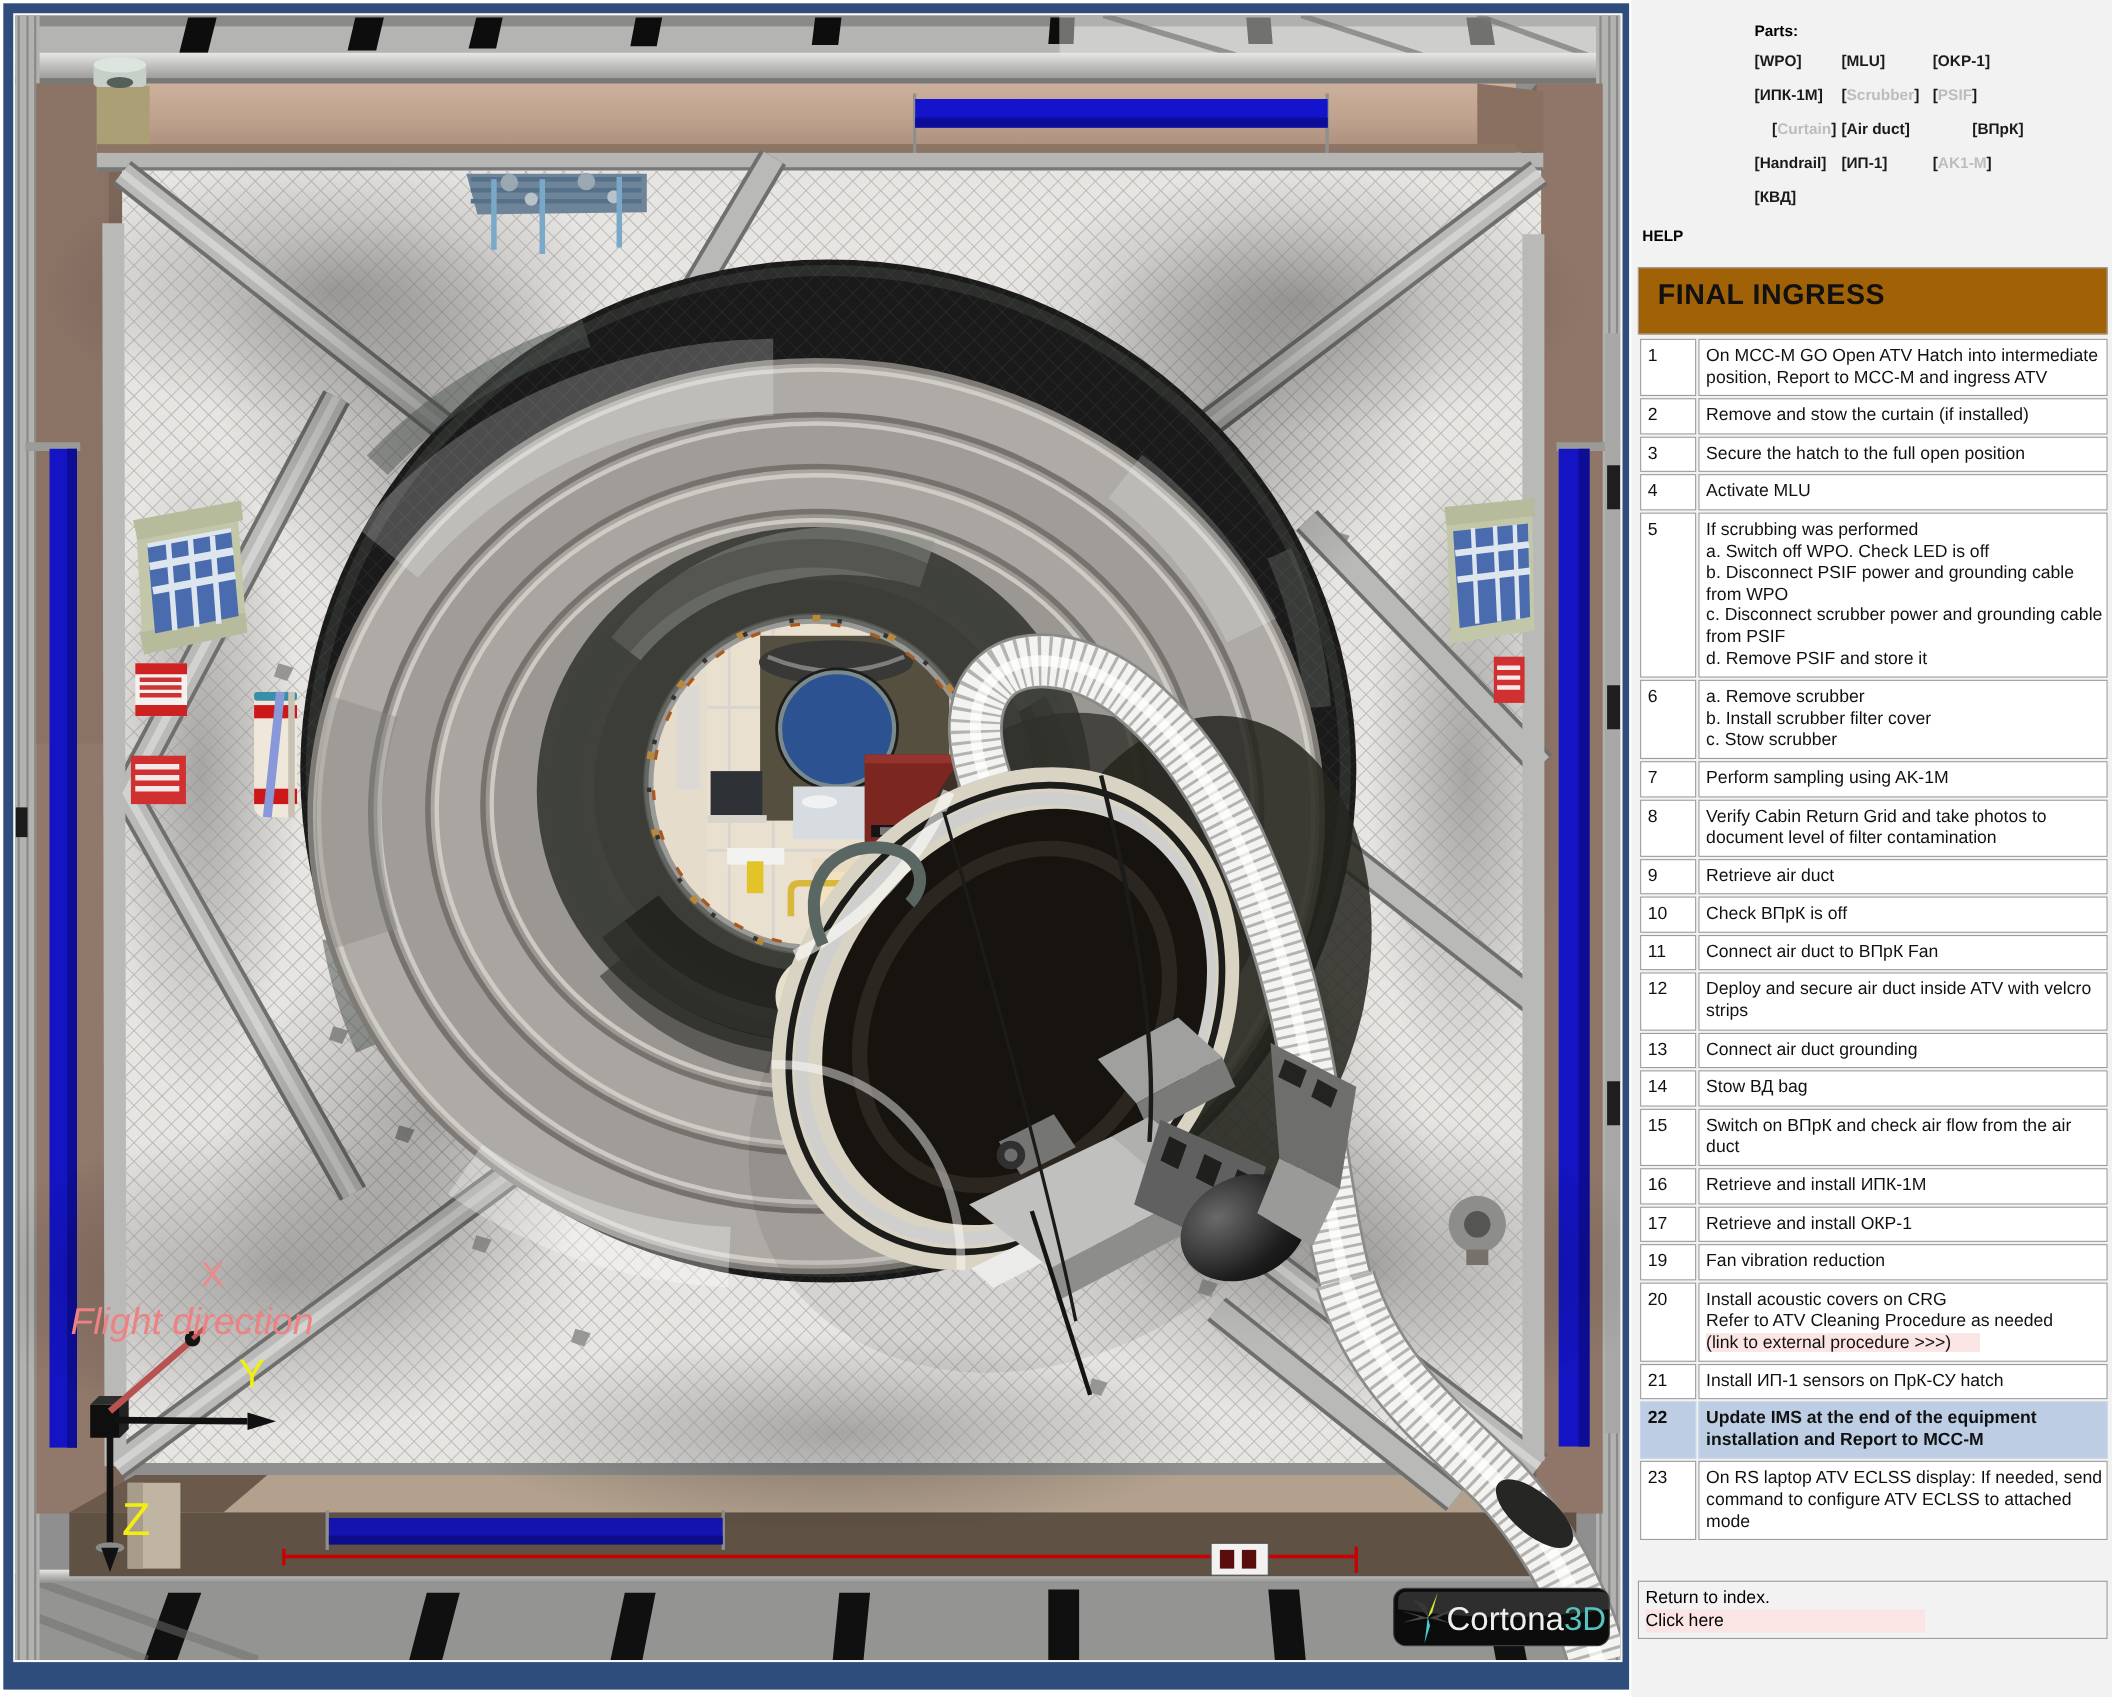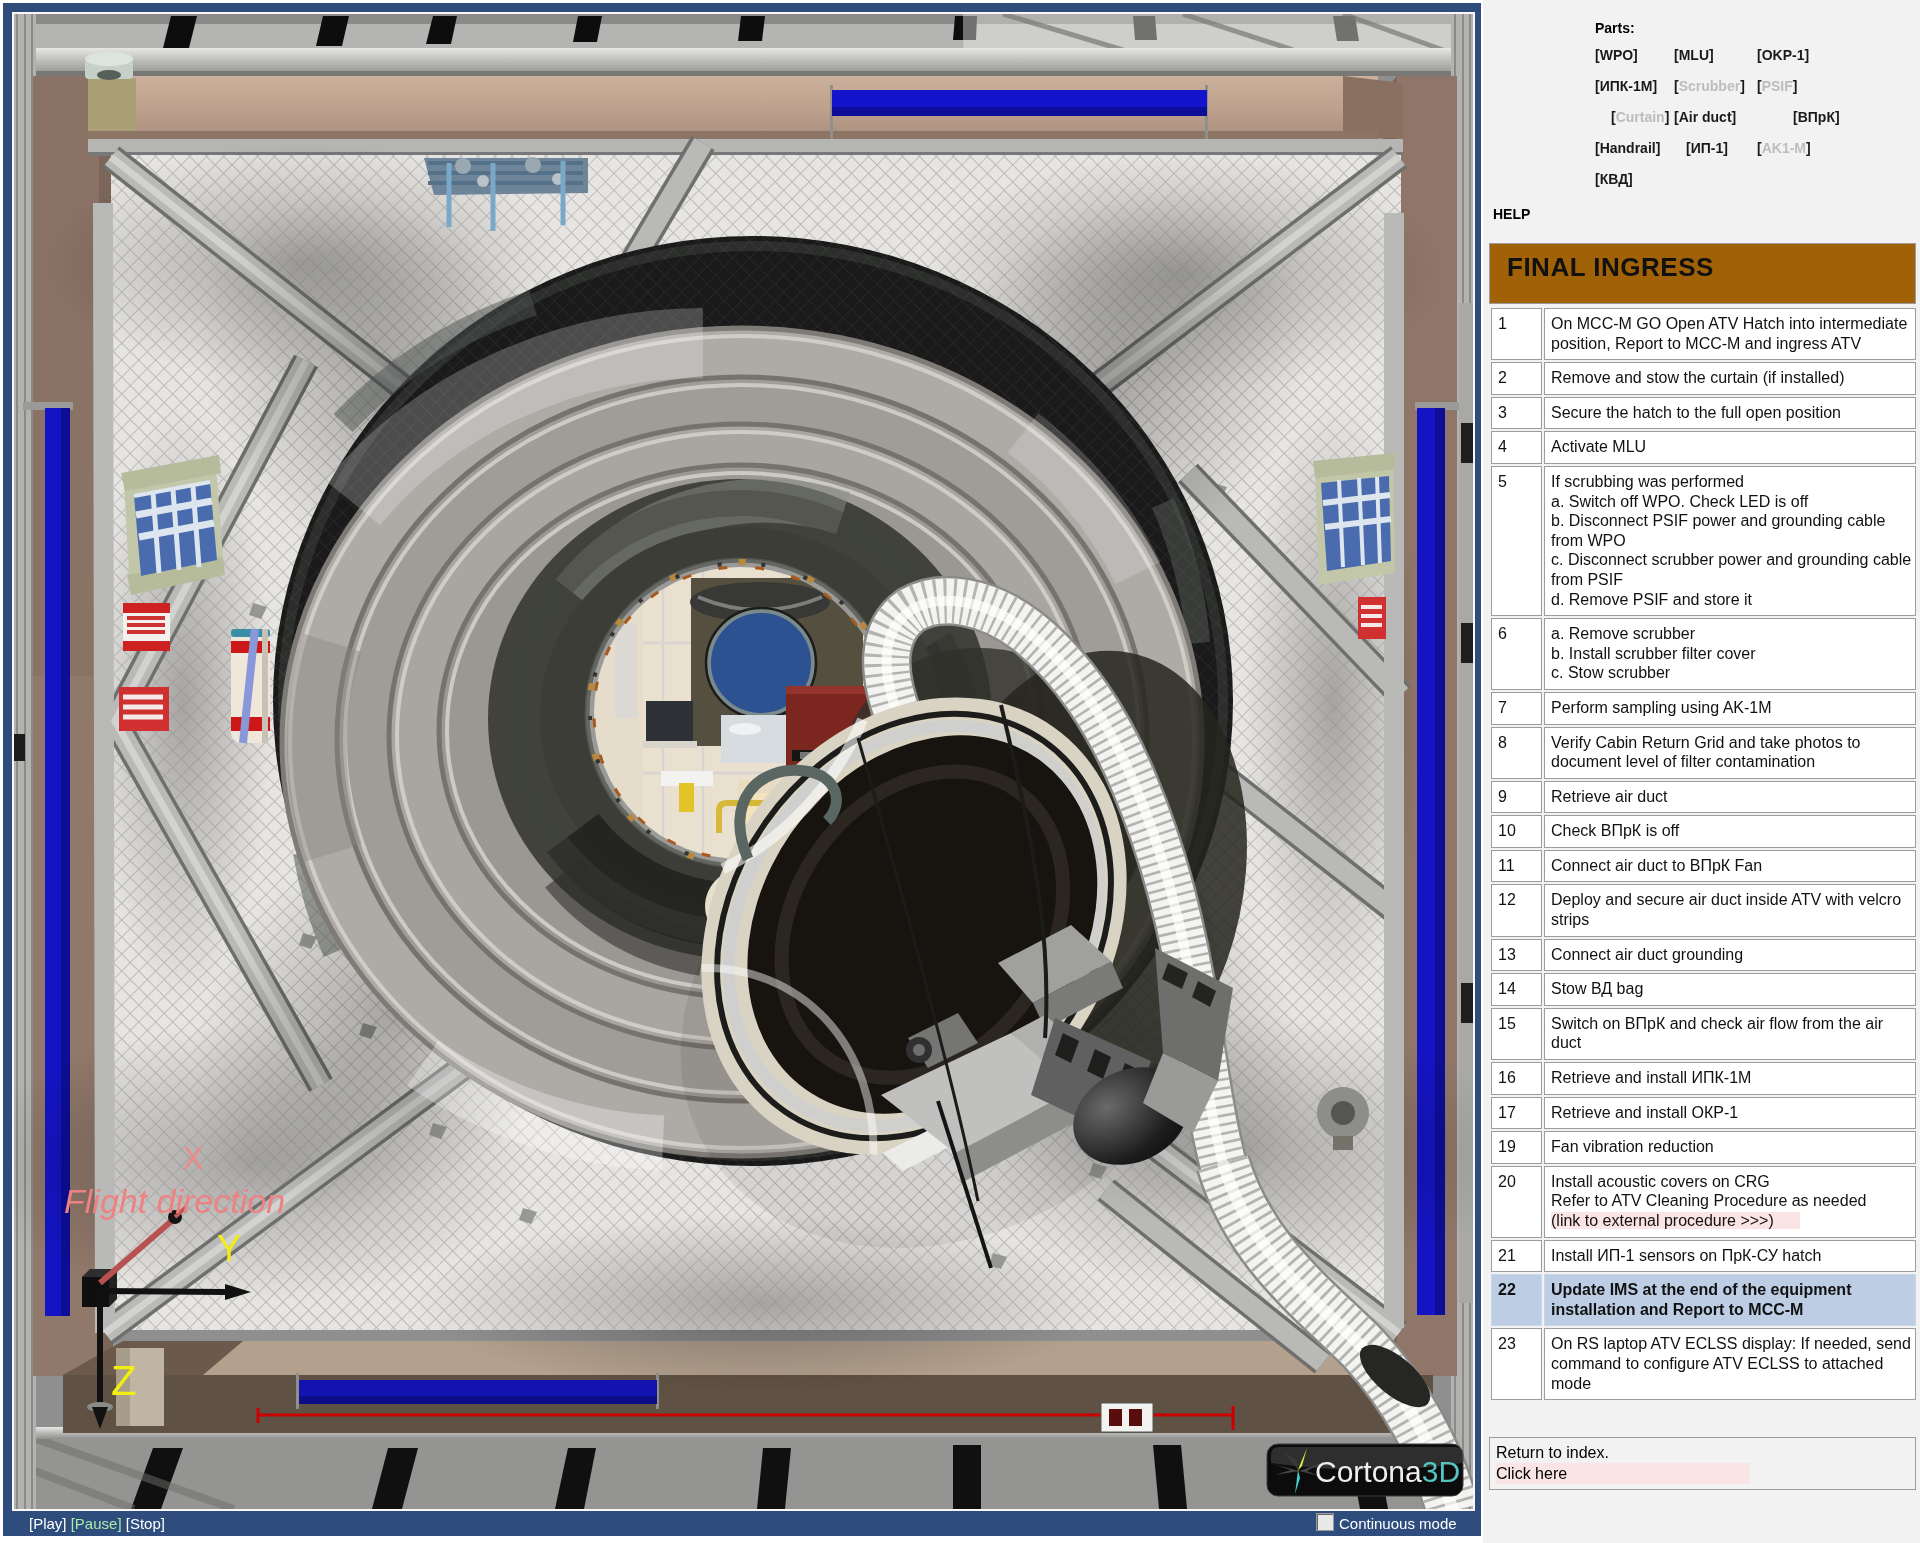--- a/index.html
+++ b/index.html
@@ -428,40 +428,35 @@
         <path d="M0 0 L-26 -7 -8 -1 -24 4z" fill="#4a4a4a"></path>
         <path d="M-2 1 L8 -23 3 -5z" fill="#d8e838"></path>
         <path d="M0 0 L25 -9 8 0 20 5z" fill="#424242"></path>
         <path d="M-1 -1 L-4 23 1 7z" fill="#44d0d0"></path>
         <path d="M0 0 L-15 -18 -3 -12z" fill="#383838"></path>
       </g>
       <text x="1312" y="1479" font-size="30" fill="#eeeeee" font-family="Liberation Sans,sans-serif">Cortona<tspan fill="#55c4c0">3D</tspan></text>
     </g>
   </svg>
   </div>
-  <div id="statusbar">
-    <span class="abs" style="left:26px;top:6px;">[Play] <span style="color:#a9e9a9">[Pause]</span> [Stop]</span>
-    <span class="abs" style="left:1313px;top:4px;width:16px;height:16px;background:#e8e8e8;border:1px solid #9a9a9a;box-shadow:inset 1px 1px 0 #666;"></span>
-    <span class="abs" style="left:1336px;top:6px;">Continuous mode</span>
-  </div>
 </div>
 
 <div id="panel">
   <div class="abs" style="left:112px;top:20px;font-weight:bold;font-size:14px;">Parts:</div>
   <div class="abs plink" style="left:112px;top:47px;">[WPO]</div>
   <div class="abs plink" style="left:191px;top:47px;">[MLU]</div>
   <div class="abs plink" style="left:274px;top:47px;">[OKP-1]</div>
   <div class="abs plink" style="left:112px;top:78px;">[ИПК-1М]</div>
   <div class="abs plink" style="left:191px;top:78px;">[<span class="pdis">Scrubber</span>]</div>
   <div class="abs plink" style="left:274px;top:78px;">[<span class="pdis">PSIF</span>]</div>
   <div class="abs plink" style="left:112px;top:109px;margin-left:16px;">[<span class="pdis">Curtain</span>]</div>
   <div class="abs plink" style="left:191px;top:109px;">[Air duct]</div>
   <div class="abs plink" style="left:274px;top:109px;margin-left:36px;">[ВПрК]</div>
   <div class="abs plink" style="left:112px;top:140px;">[Handrail]</div>
-  <div class="abs plink" style="left:203px;top:140px;">[ИП-1]</div>
+  <div class="abs plink" style="left:191px;top:140px;">[ИП-1]</div>
   <div class="abs plink" style="left:274px;top:140px;">[<span class="pdis">AK1-M</span>]</div>
   <div class="abs plink" style="left:112px;top:171px;">[КВД]</div>
   <div class="abs" style="left:10px;top:206px;font-weight:bold;font-size:14px;">HELP</div>
   <div class="abs" style="left:6px;top:243px;width:425px;height:59px;background:#a16207;border:1px solid #9c9c9c;">
     <div style="padding:8px 0 0 17px;font-weight:bold;font-size:26px;letter-spacing:0.5px;color:#111;">FINAL INGRESS</div>
   </div>
   <table id="steps" class="abs" style="left:6px;top:306px;">
     <tbody>
         <tr>
           <td class="num">1</td>

